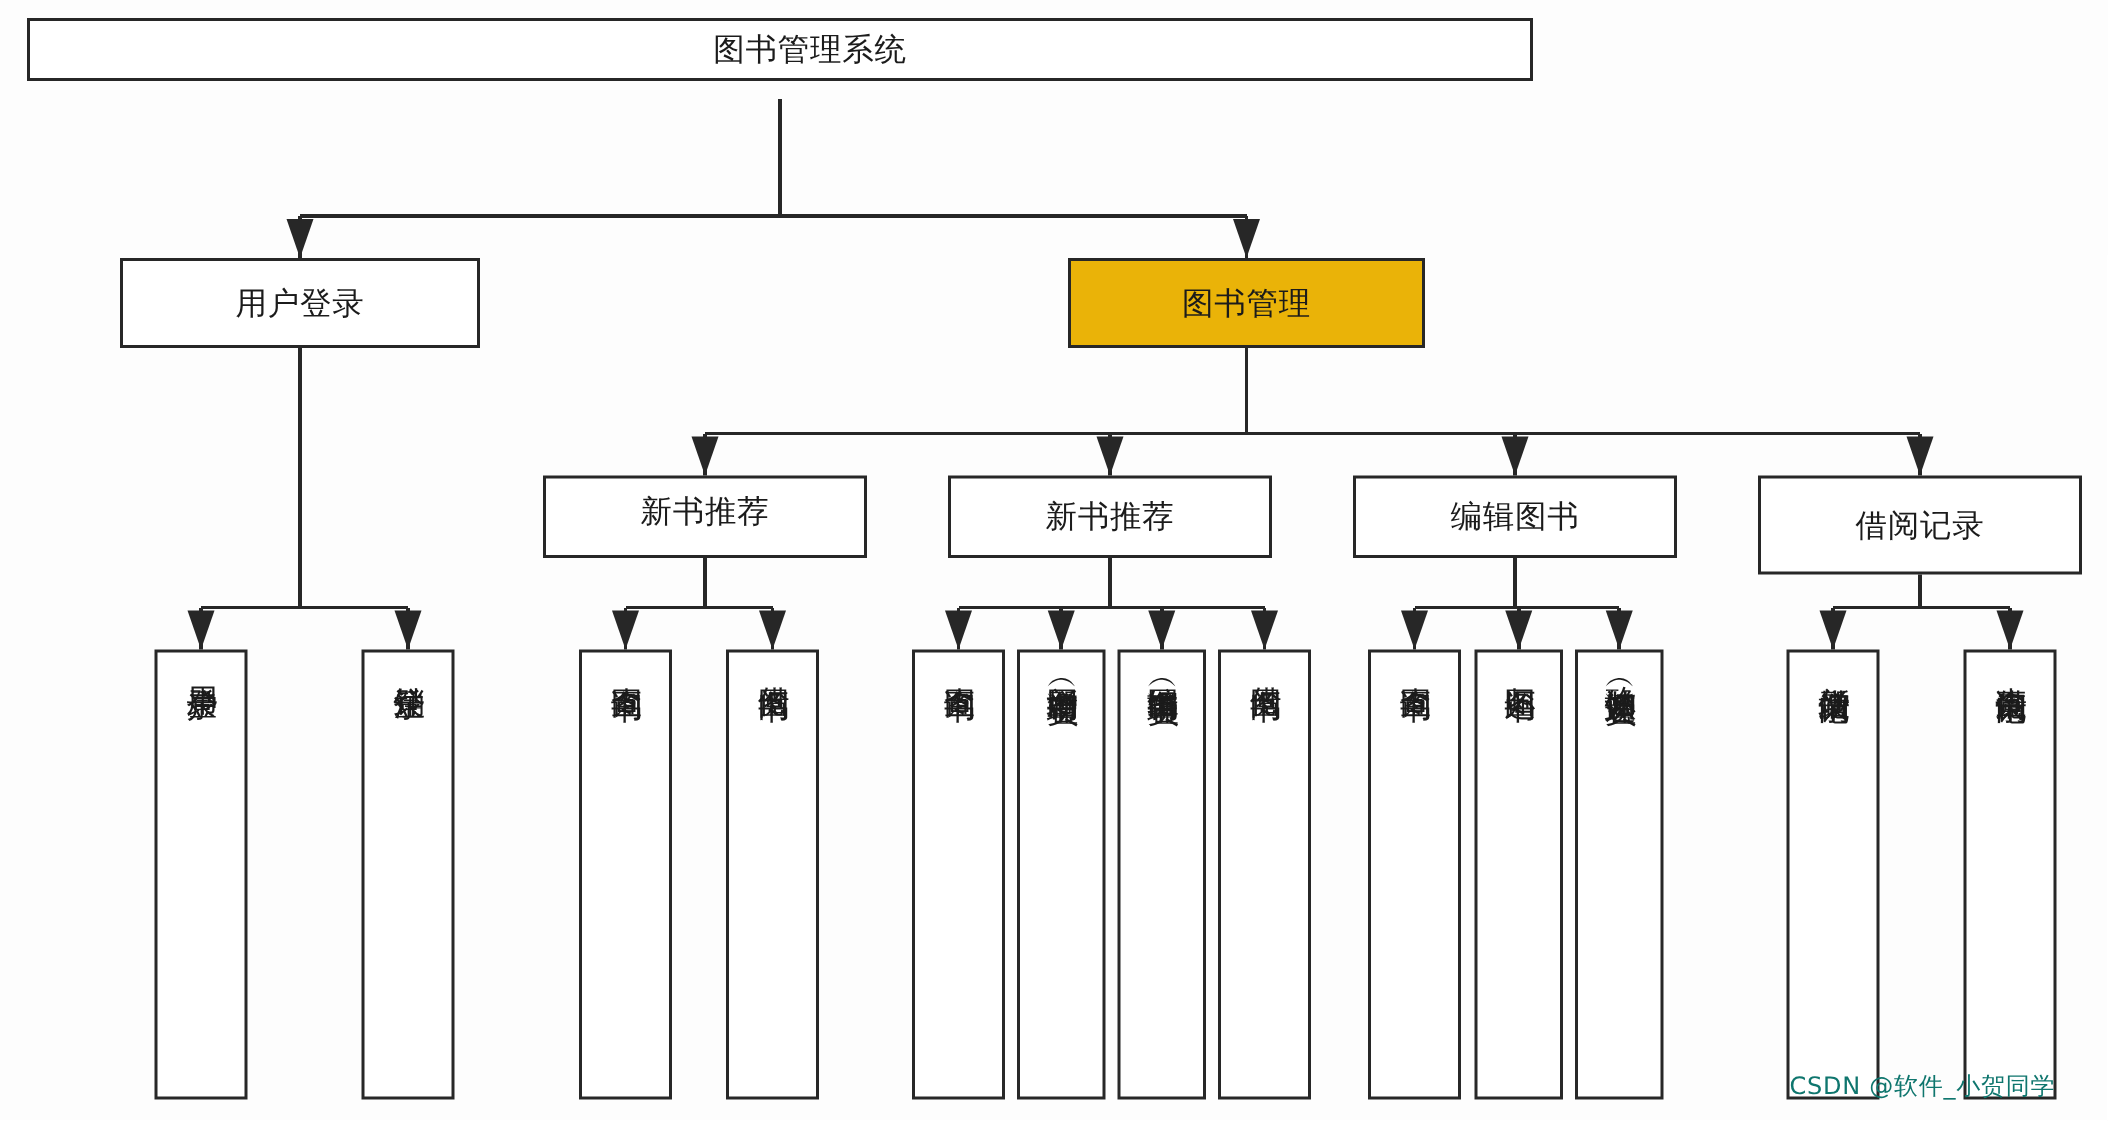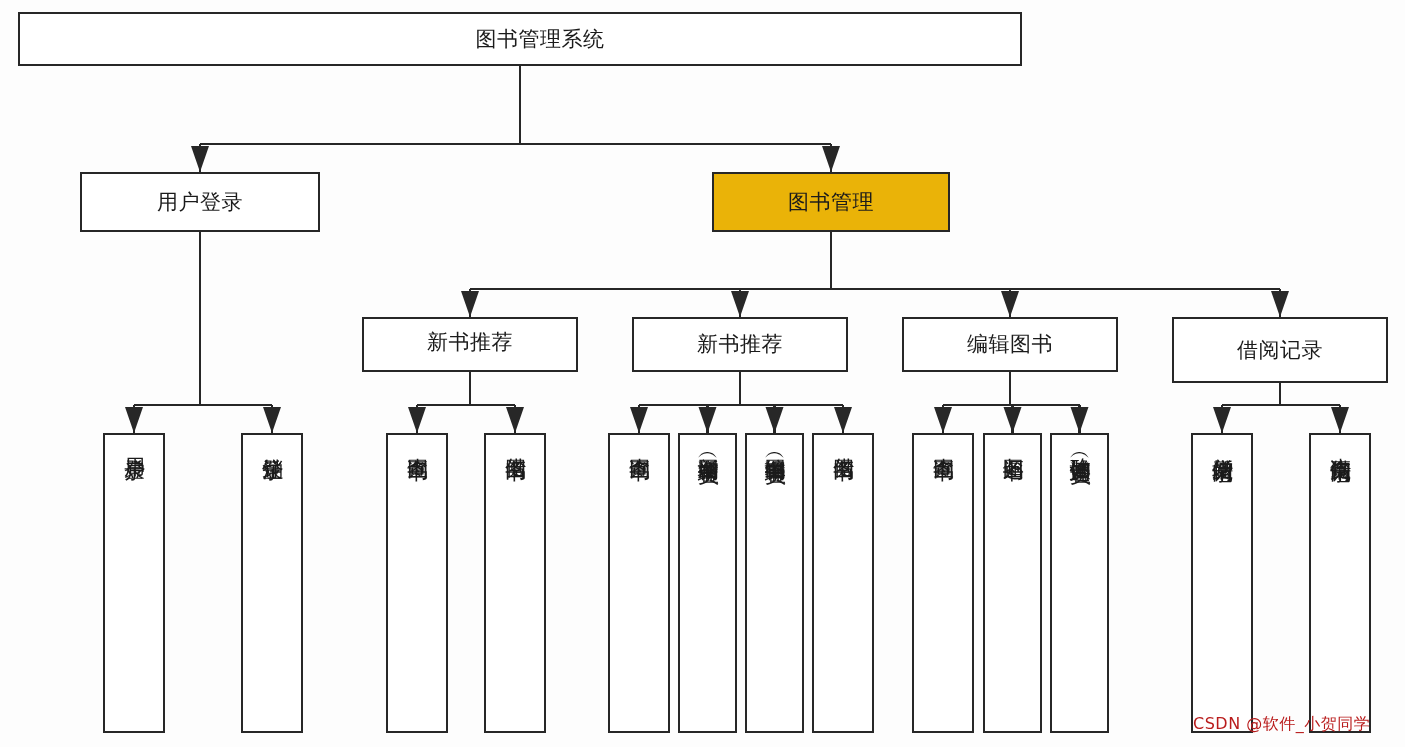--- a/index.html
+++ b/index.html
@@ -55,21 +55,21 @@
     font-size: 21px;
     line-height: 1.12;
     letter-spacing: 1px;
     white-space: pre;
   }
   .watermark {
     position: absolute;
     left: 1193px;
     top: 714px;
     font-size: 16px;
-    color: #b91c1c;
+    color: #0f766e;
     letter-spacing: 0.5px;
     white-space: nowrap;
     z-index: 5;
     font-family: "DejaVu Sans", "Liberation Sans", sans-serif;
   }
 </style>
 </head>
 <body>
 
 <div id="canvas">
@@ -121,21 +121,21 @@
       <line x1="1079.5" y1="405" x2="1079.5" y2="433" stroke="#272727" stroke-width="2.4" shape-rendering="crispEdges"></line>
       <path d="M1070.5,407 L1088.5,407 L1079.5,433 Z" fill="#272727"></path>
       <line x1="1280" y1="372" x2="1280" y2="405" stroke="#272727" stroke-width="2.4" shape-rendering="crispEdges"></line>
       <line x1="1222" y1="405" x2="1340" y2="405" stroke="#272727" stroke-width="2.4" shape-rendering="crispEdges"></line>
       <line x1="1222" y1="405" x2="1222" y2="433" stroke="#272727" stroke-width="2.4" shape-rendering="crispEdges"></line>
       <path d="M1213,407 L1231,407 L1222,433 Z" fill="#272727"></path>
       <line x1="1340" y1="405" x2="1340" y2="433" stroke="#272727" stroke-width="2.4" shape-rendering="crispEdges"></line>
       <path d="M1331,407 L1349,407 L1340,433 Z" fill="#272727"></path>
     </svg>
   <div id="nodes">
-      <div class="node" style="left: 18px; top: 12px; width: 1004px; height: 54px; border-color: rgb(39, 39, 39); background: rgb(255, 255, 255); padding-left: 40px;">
+      <div class="node" style="left: 18px; top: 12px; width: 1004px; height: 42px; border-color: rgb(39, 39, 39); background: rgb(255, 255, 255); padding-left: 40px;">
         <span class="lbl">图书管理系统</span>
       </div>
       <div class="node" style="left: 80px; top: 172px; width: 240px; height: 60px; border-color: rgb(39, 39, 39); background: rgb(255, 255, 255);">
         <span class="lbl">用户登录</span>
       </div>
       <div class="node" style="left: 712px; top: 172px; width: 238px; height: 60px; border-color: rgb(39, 39, 39); background: #eab308;">
         <span class="lbl">图书管理</span>
       </div>
       <div class="node" style="left: 362px; top: 317px; width: 216px; height: 55px; border-color: rgb(39, 39, 39); background: rgb(255, 255, 255); font-family: Liberation Mono, monospace;">
         <span class="lbl">新书推荐</span>

